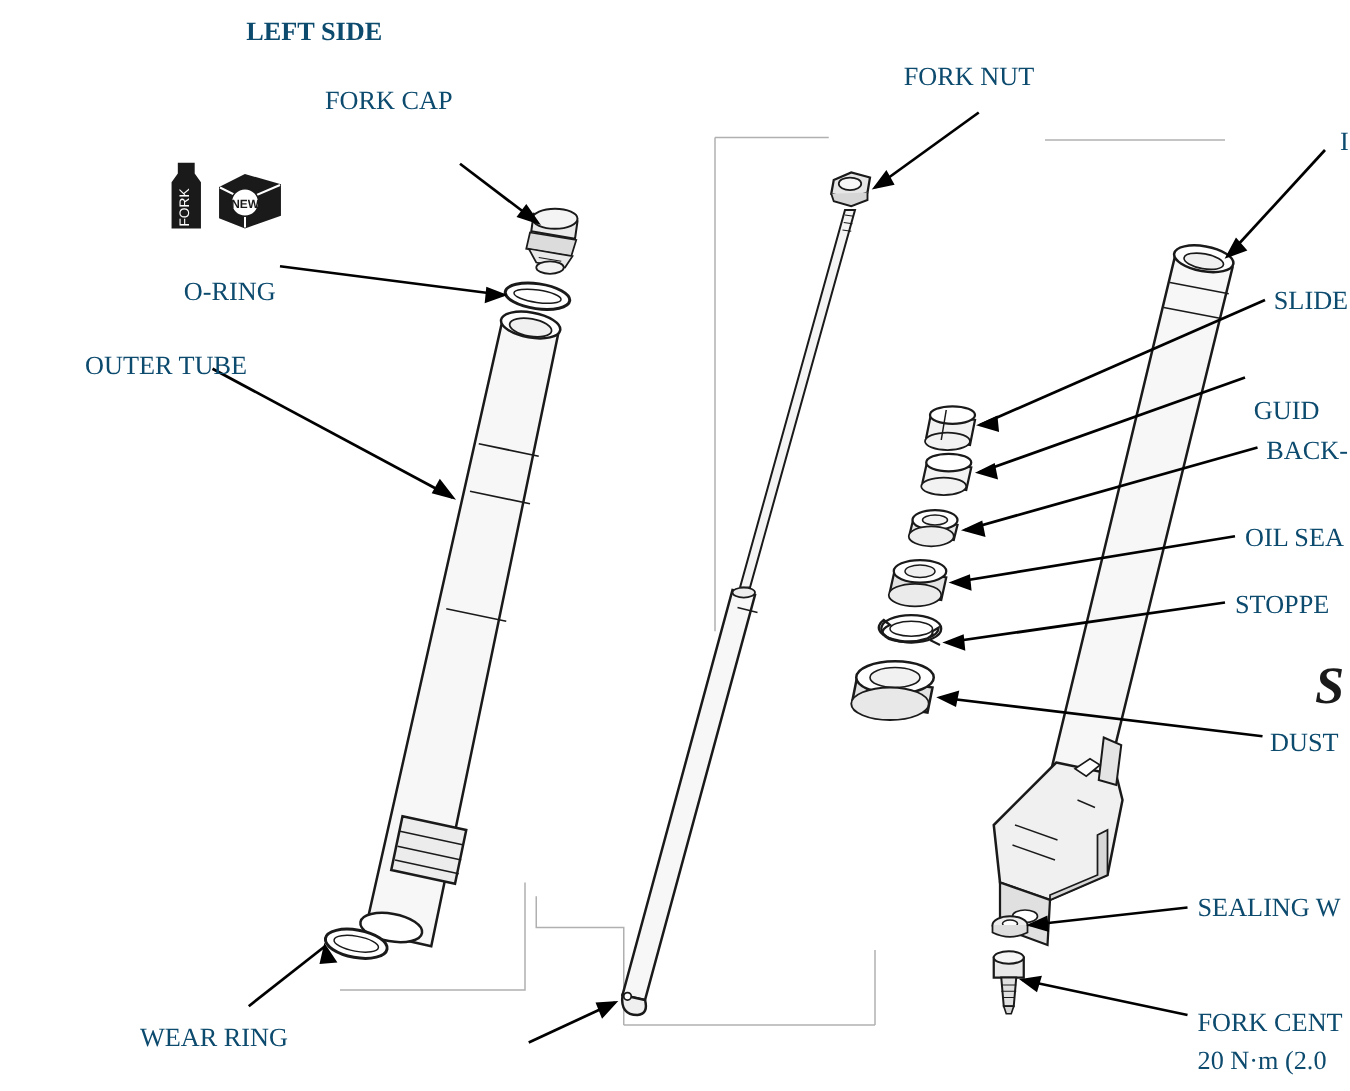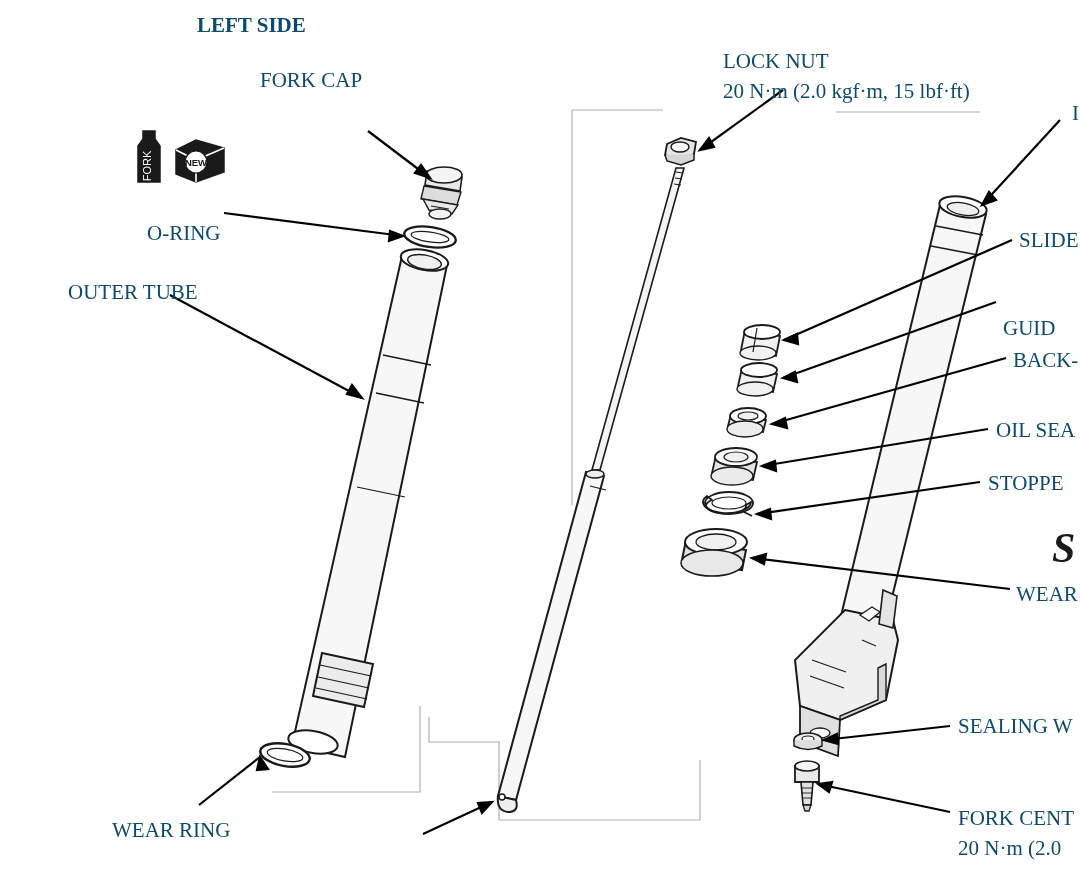--- a/index.html
+++ b/index.html
@@ -258,29 +258,28 @@
 
   <div class="lbl" style="left:260px; top:67px;">FORK CAP</div>
 
   <div class="lbl" style="left:147px; top:199px;margin-top:21px;">O-RING</div>
 
   <div class="lbl" style="left:68px; top:279px;">OUTER TUBE</div>
 
   <div class="lbl" style="left:112px; top:817px;">WEAR RING</div>
 
 
-  <div class="lbl" style="left:723px; top:48px;">LOCK NUT</div>
-  <div class="lbl" style="left:723px; top:78px;">20 N·m (2.0 kgf·m, 15 lbf·ft)</div>
+  <div class="lbl" style="left:723px; top:48px;">FORK NUT</div>
 
   <div class="lbl" style="left:1019px; top:227px;text-align:center;">SLIDE</div>
   <div class="lbl" style="left:1003px; top:291px;margin-top:24px;">GUID</div>
   <div class="lbl" style="left:1013px; top:347px;">BACK-</div>
   <div class="lbl" style="left:996px; top:417px;">OIL SEA</div>
   <div class="lbl" style="left:988px; top:470px;">STOPPE</div>
-  <div class="lbl" style="left:1016px; top:581px;">WEAR</div>
+  <div class="lbl" style="left:1016px; top:581px;">DUST</div>
 
   <div class="lbl" style="left:958px; top:713px;">SEALING W</div>
   <div class="lbl" style="left:958px; top:805px;">FORK CENT</div>
   <div class="lbl" style="left:958px; top:835px;">20 N·m (2.0</div>
 
   <div class="lbl" style="left:1072px; top:100px;">I</div>
 
 </div>
 
 </body></html>

